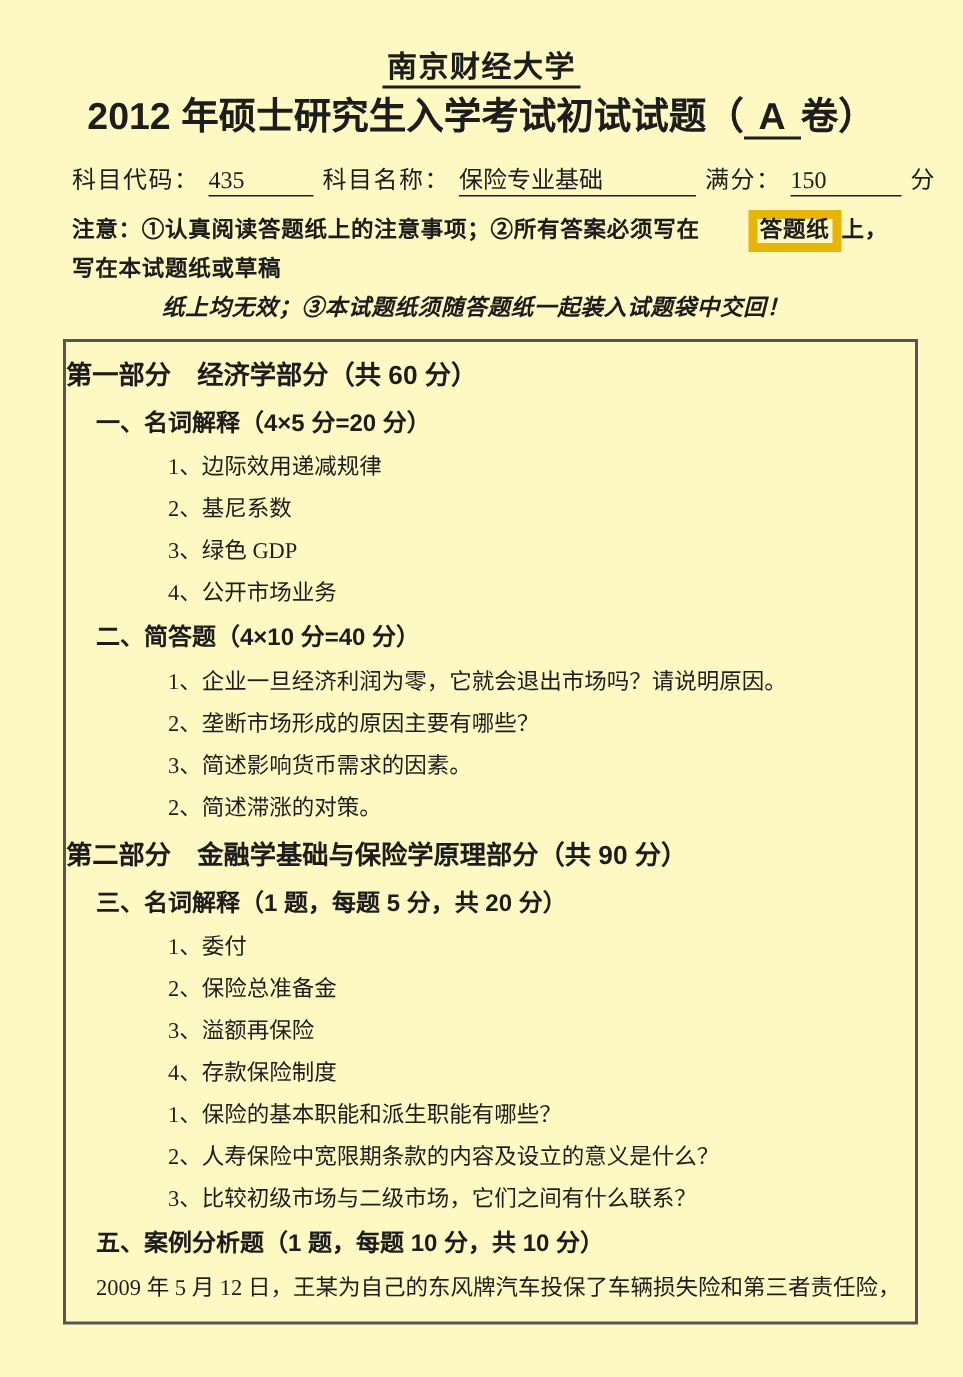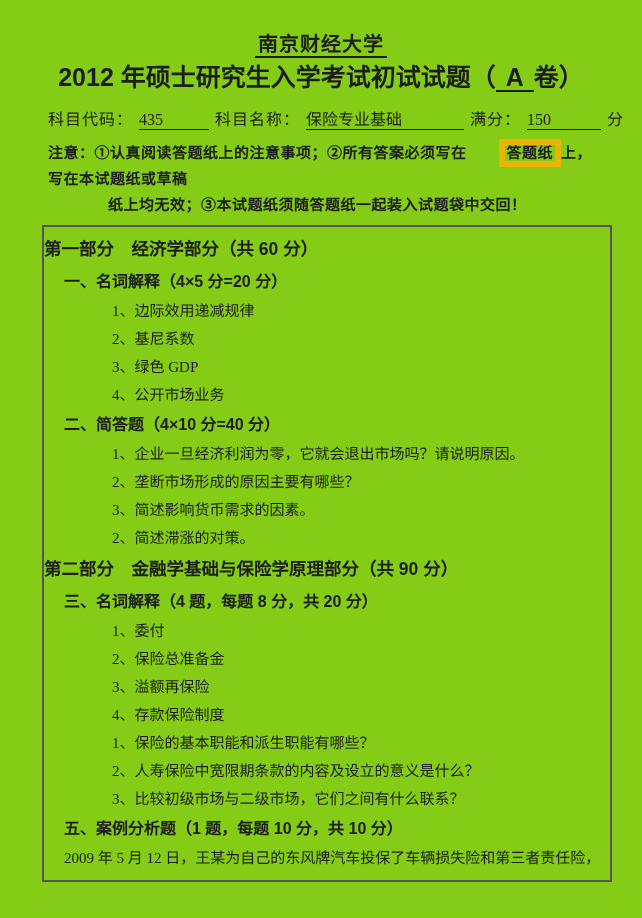--- a/index.html
+++ b/index.html
@@ -2,21 +2,21 @@
 <html lang="zh-CN"><head>
 <meta charset="utf-8">
 <style>
   * { box-sizing: border-box; }
   html, body { margin: 0; padding: 0; background: #ffffff; }
   .page {
     position: relative;
     width: 642px;
     height: 918px;
     margin: 0 auto;
-    background: #84cc16;
+    background: #fef9c3;
     color: #1d1d1d;
     font-family: "Liberation Serif", "DejaVu Serif", serif;
     overflow: hidden;
   }
   
   .u-title {
     padding-top: 28px;
     text-align: center;
     font-family: "Liberation Sans", "DejaVu Sans", sans-serif;
     font-weight: bold;
@@ -57,21 +57,21 @@
   .blank.w-code  { min-width: 70px; }
   .blank.w-name  { min-width: 158px; }
   .blank.w-score { min-width: 74px; }
   .notice {
     margin: 10px 44px 0 48px;
     font-size: 15px;
     font-weight: bold;
     line-height: 26px;
     letter-spacing: 0.5px;
   }
-  .notice-l2 { padding-left: 60px; }
+  .notice-l2 { padding-left: 60px; font-style: italic; }
   .boxed-term {
     border: 6px solid #eab308;
     padding: 0 2px;
     margin-left: 32px;
   }
   
   .exam-box {
     margin: 7px 30px 0 42px;
     border: 2px solid #555555;
     padding: 5px 6px 8px 0;
@@ -136,21 +136,21 @@
     <div class="q-item">4、公开市场业务</div>
 
     <div class="sec-h">二、简答题（4×10 分=40 分）</div>
     <div class="q-item">1、企业一旦经济利润为零，它就会退出市场吗？请说明原因。</div>
     <div class="q-item">2、垄断市场形成的原因主要有哪些？</div>
     <div class="q-item">3、简述影响货币需求的因素。</div>
     <div class="q-item">2、简述滞涨的对策。</div>
 
     <div class="part-h">第二部分　金融学基础与保险学原理部分（共 90 分）</div>
 
-    <div class="sec-h">三、名词解释（4 题，每题 8 分，共 20 分）</div>
+    <div class="sec-h">三、名词解释（1 题，每题 5 分，共 20 分）</div>
     <div class="q-item">1、委付</div>
     <div class="q-item">2、保险总准备金</div>
     <div class="q-item">3、溢额再保险</div>
     <div class="q-item">4、存款保险制度</div>
 
     <div class="q-item">1、保险的基本职能和派生职能有哪些？</div>
     <div class="q-item">2、人寿保险中宽限期条款的内容及设立的意义是什么？</div>
     <div class="q-item">3、比较初级市场与二级市场，它们之间有什么联系？</div>
 
     <div class="sec-h">五、案例分析题（1 题，每题 10 分，共 10 分）</div>

